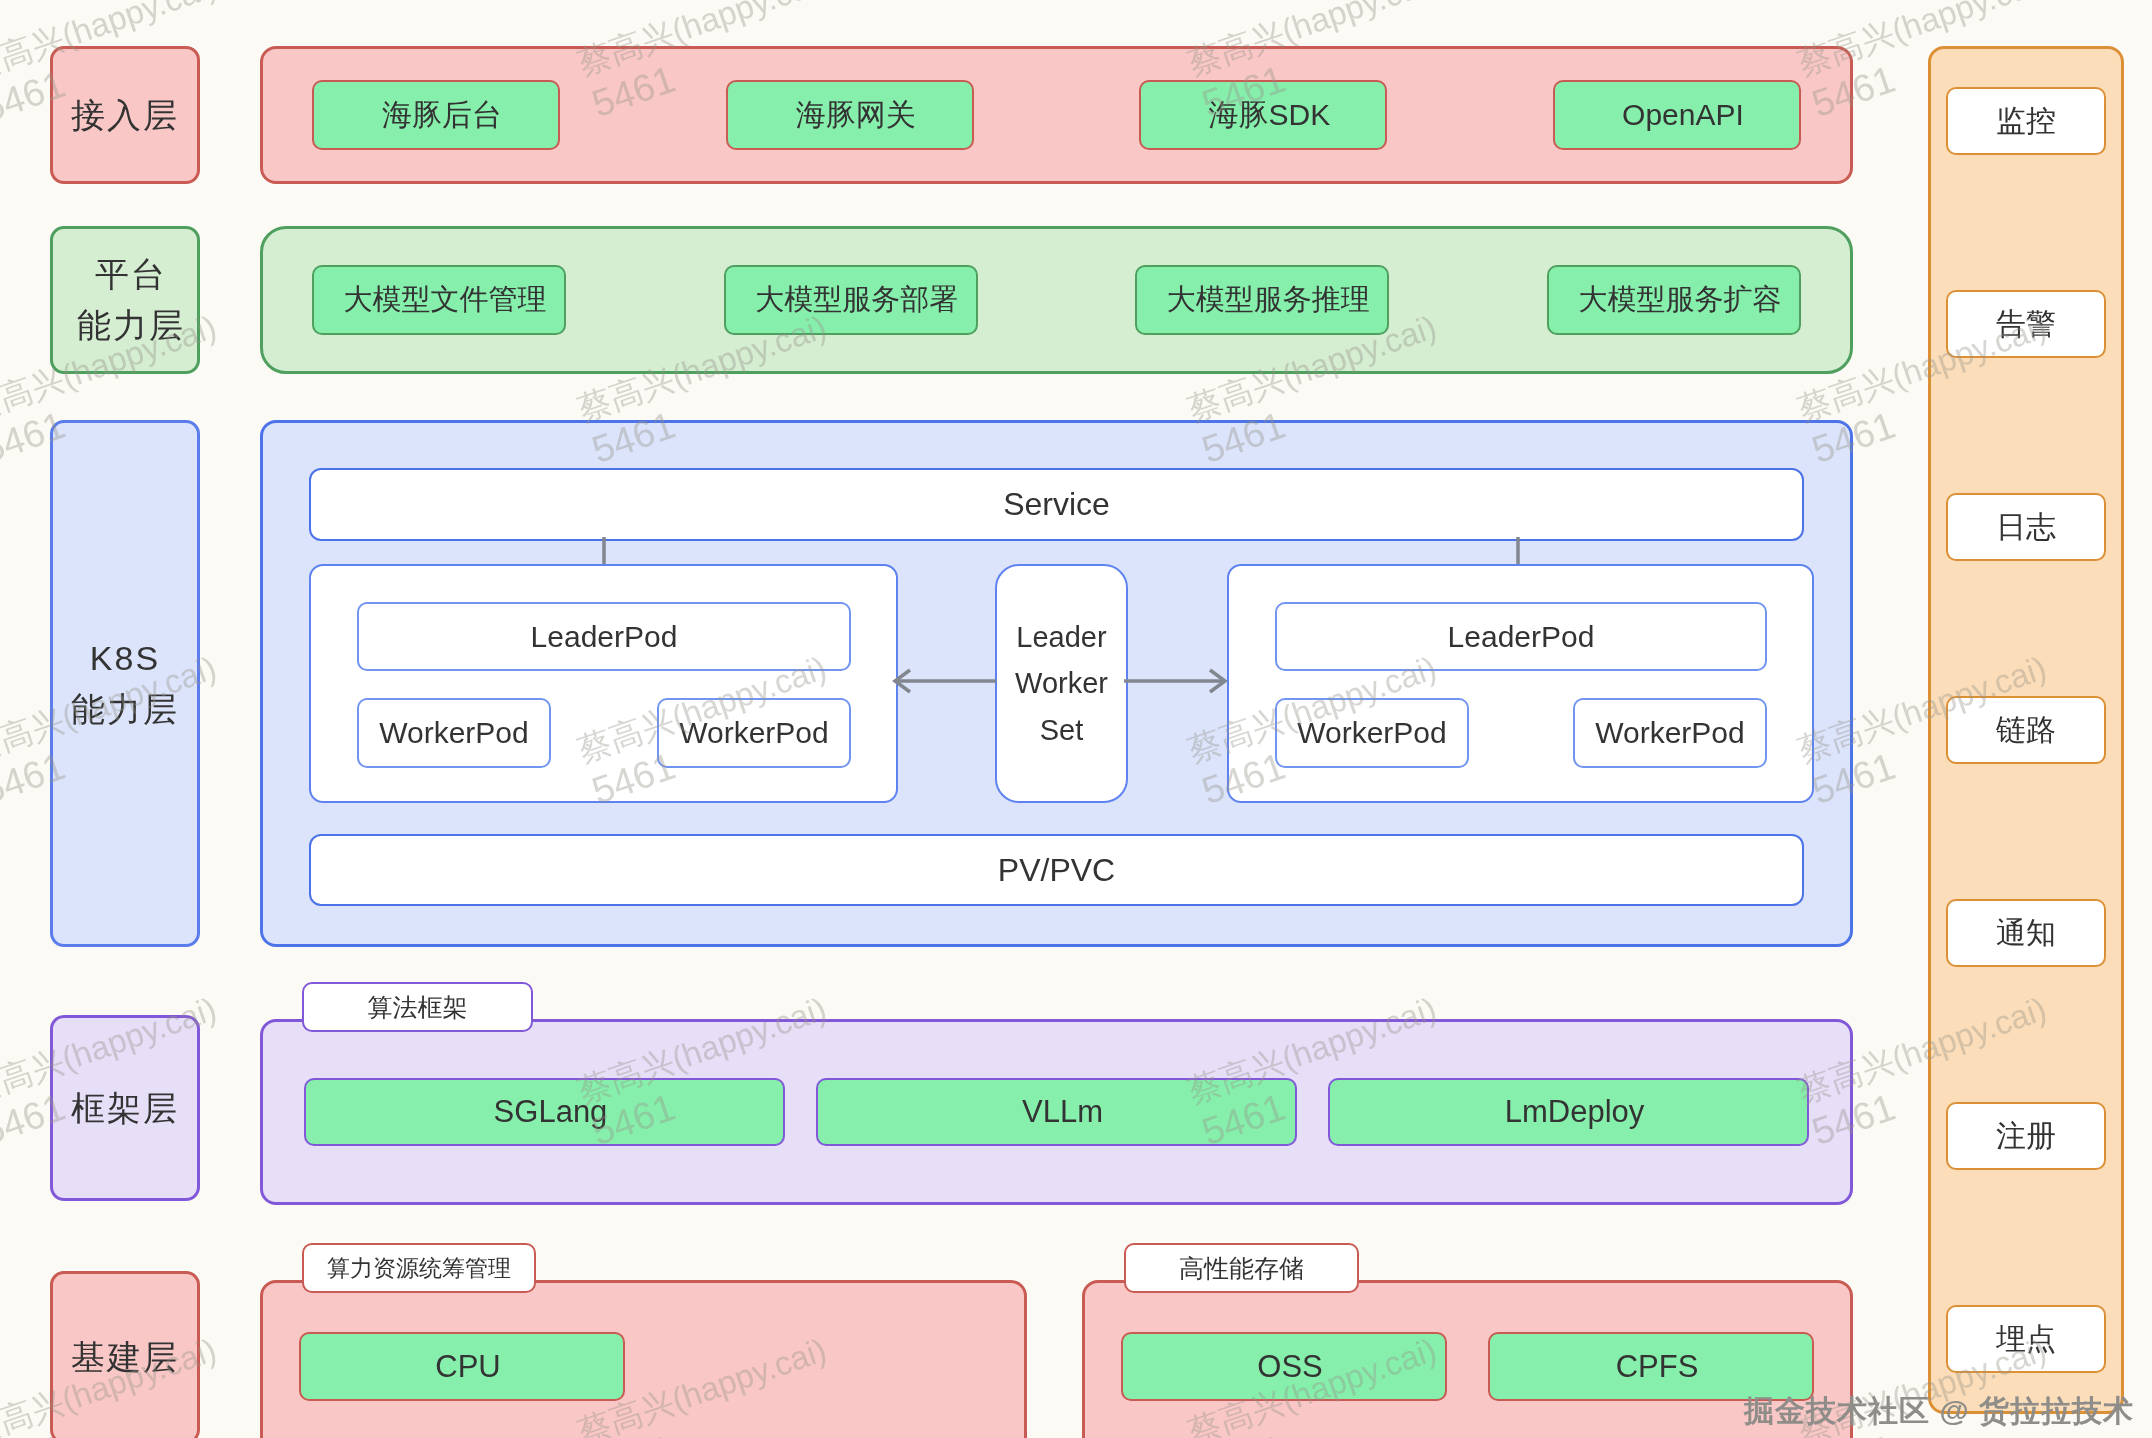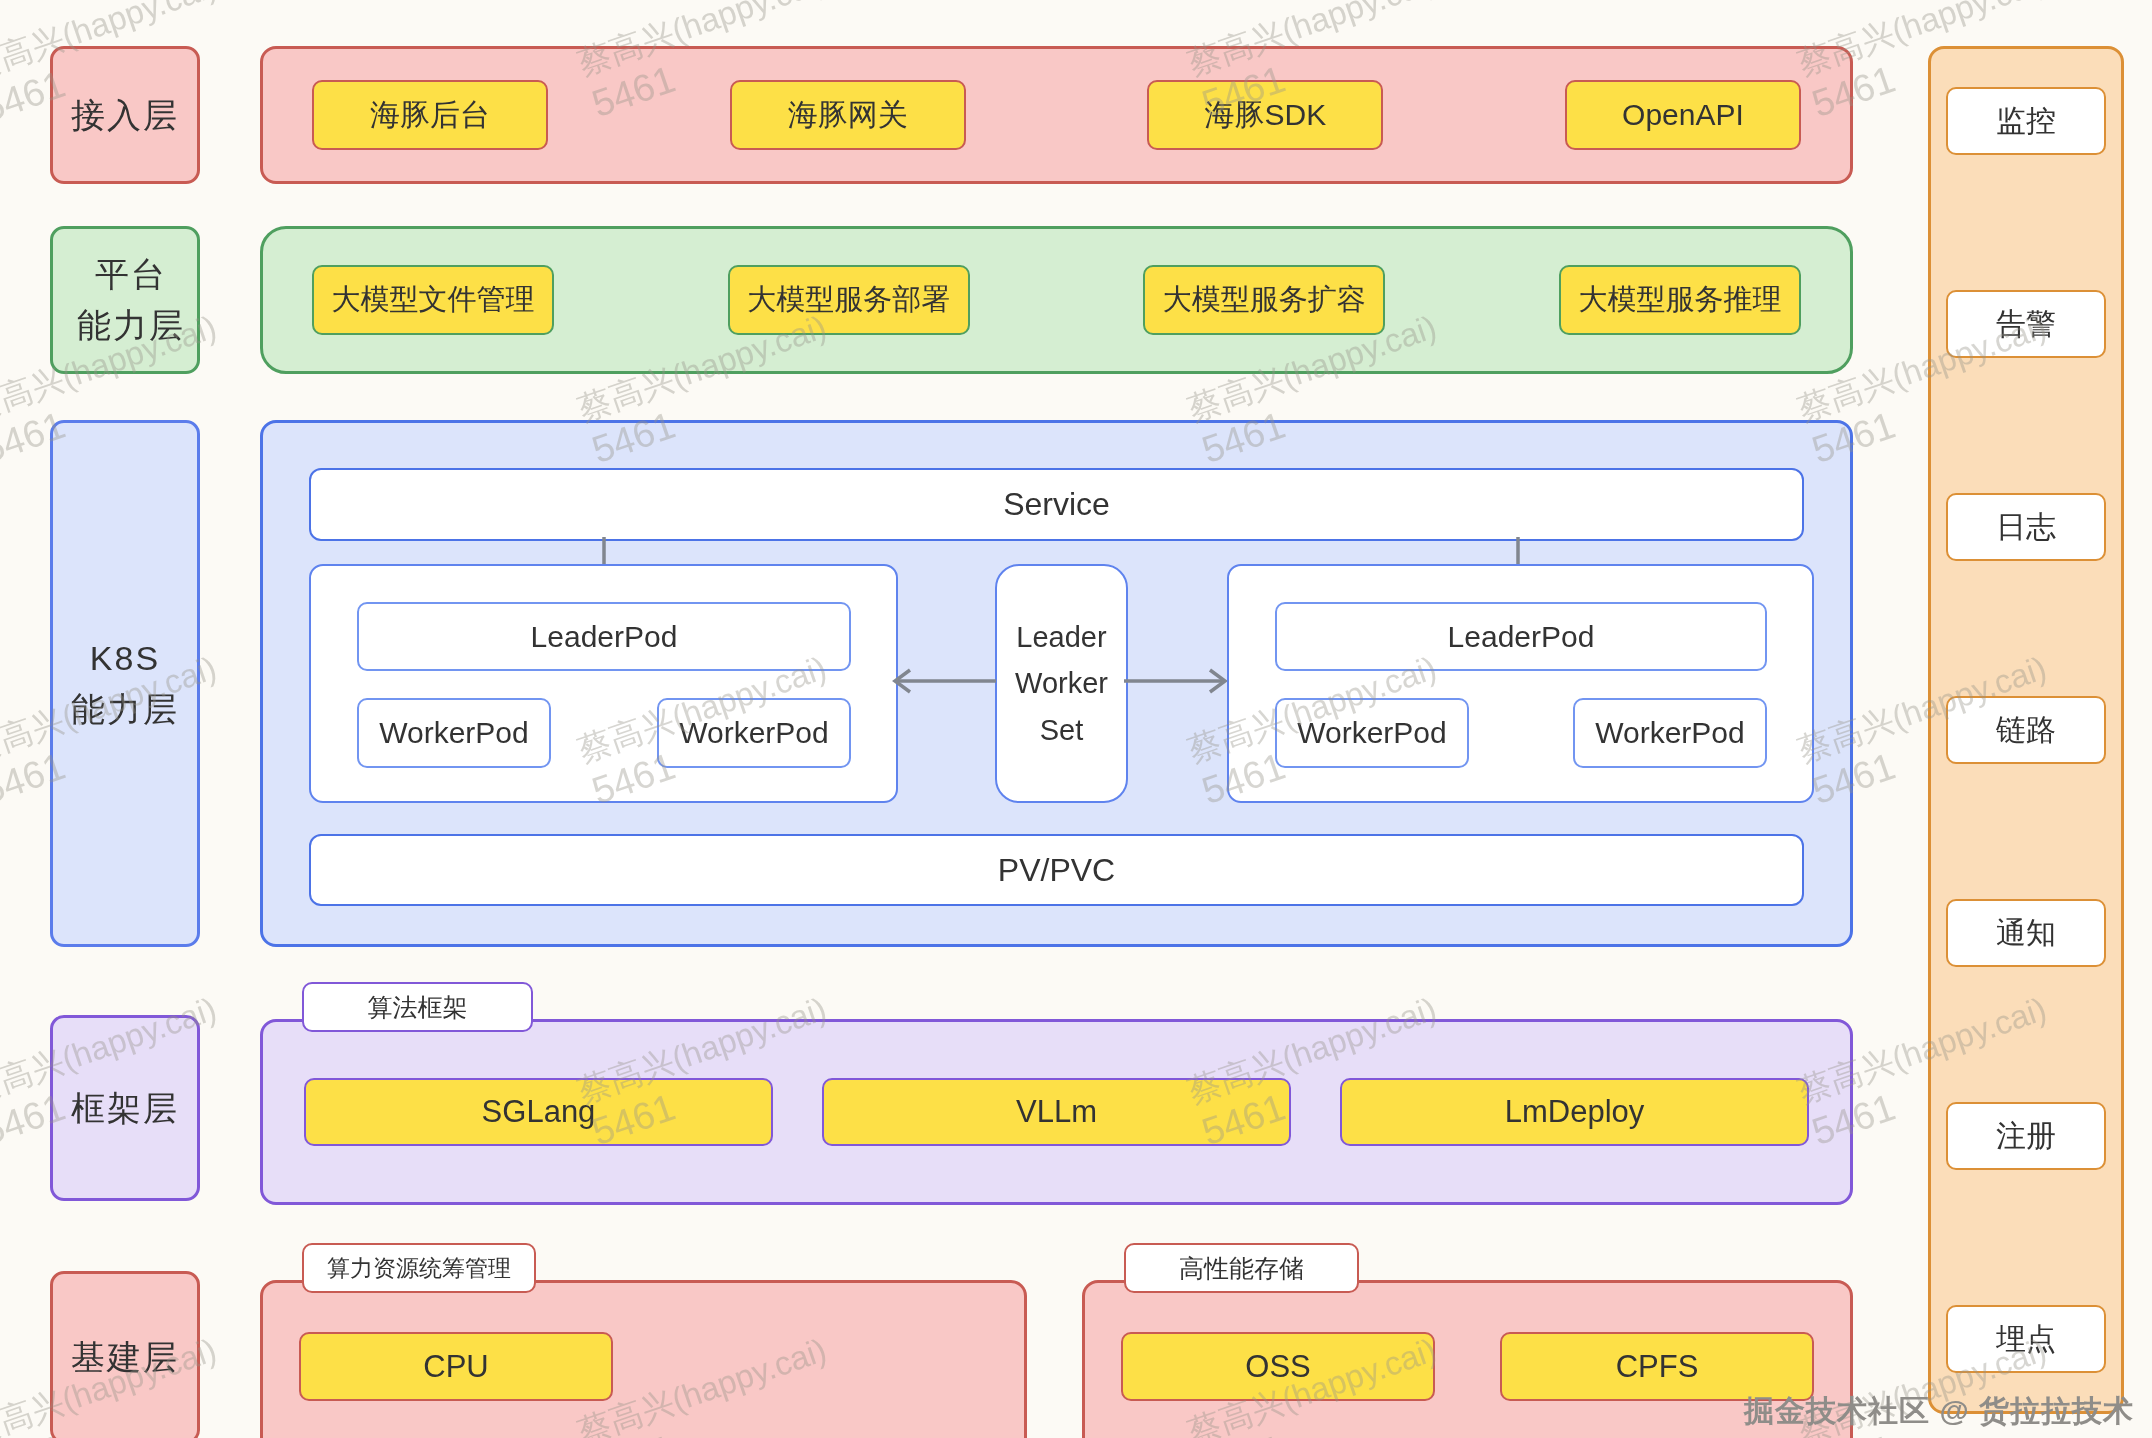--- a/index.html
+++ b/index.html
@@ -13,22 +13,22 @@
              align-items:center;justify-content:center;font-size:34px;line-height:1.5;
              letter-spacing:2px;text-align:center;}
   .lb-access{height:132px;background:#f9c8c6;border-color:#c85b53;}
   .lb-platform{height:142px;margin-top:42px;background:#d5eed2;border-color:#4f9f5f;padding-left:12px;}
   .lb-k8s{height:521px;margin-top:46px;background:#dce4fb;border-color:#5b7ceb;}
   .lb-framework{height:180px;margin-top:68px;background:#e7def8;border-color:#8158d8;}
   .lb-infra{height:167px;margin-top:70px;background:#f9c8c6;border-color:#c85b53;}
 
   
   .main-col{width:1593px;flex:none;margin-left:60px;display:flex;flex-direction:column;}
-  .white-box{background:#fde047;border-radius:10px;display:flex;align-items:center;
-             justify-content:center;font-size:30px;}
+  .white-box{background:#86efac;border-radius:10px;display:flex;align-items:center;
+             justify-content:center;font-size:30px;padding-left:12px;}
 
   .access-container{height:132px;background:#f9c8c6;border:3px solid #c85b53;border-radius:16px;
                     display:flex;align-items:center;justify-content:space-between;padding:0 49px;}
   .access-container .white-box{width:232px;height:66px;border:2.5px solid #c85b53;}
 
   .platform-container{height:142px;margin-top:42px;background:#d5eed2;border:3px solid #4f9f5f;
                       border-radius:26px;display:flex;align-items:center;
                       justify-content:space-between;padding:0 49px;}
   .platform-container .white-box{width:238px;height:66px;border:2.5px solid #4f9f5f;font-size:29px;}
 
@@ -125,22 +125,22 @@
       <div class="access-container">
         <div class="white-box">海豚后台</div>
         <div class="white-box">海豚网关</div>
         <div class="white-box">海豚SDK</div>
         <div class="white-box">OpenAPI</div>
       </div>
 
       <div class="platform-container">
         <div class="white-box">大模型文件管理</div>
         <div class="white-box">大模型服务部署</div>
+        <div class="white-box">大模型服务推理</div>
         <div class="white-box">大模型服务扩容</div>
-        <div class="white-box">大模型服务推理</div>
       </div>
 
       <div class="k8s-container">
         <div class="service-bar">Service</div>
 
         <svg class="arrow" style="left:327px;top:114px;" width="28" height="75">
           <line x1="14" y1="0" x2="14" y2="66" stroke="#81868f" stroke-width="3.5"></line>
           <polyline points="3,54 14,69 25,54" fill="none" stroke="#81868f" stroke-width="3.5"></polyline>
         </svg>
         <svg class="arrow" style="left:1241px;top:114px;" width="28" height="75">

